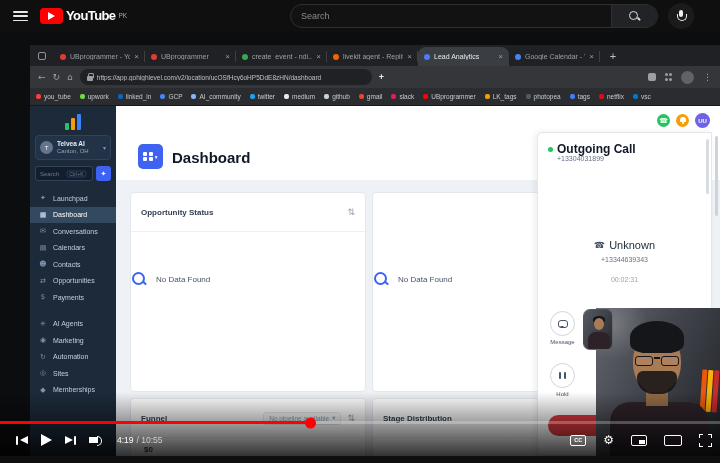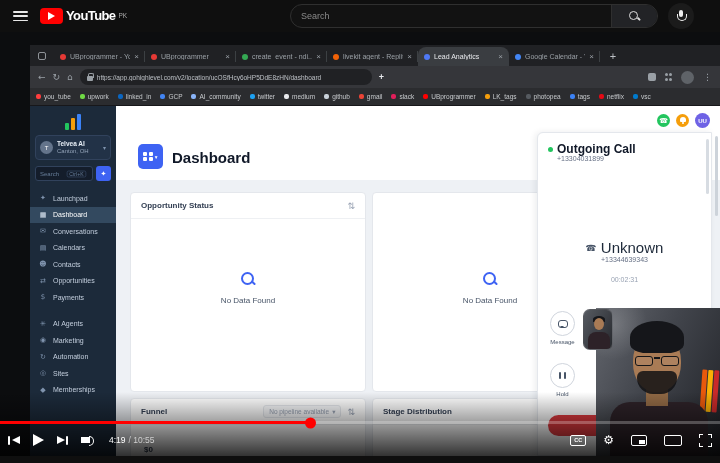--- a/index.html
+++ b/index.html
@@ -94,37 +94,37 @@
 .bell::before{content:"";position:absolute;left:1px;top:0;width:6px;height:5px;background:#fff;border-radius:3px 3px 1px 1px}
 .bell::after{content:"";position:absolute;left:3px;top:5.7px;width:2px;height:1.6px;background:#fff;border-radius:50%}
 #dash-btn{position:absolute;left:22px;top:38px;width:25px;height:25px;background:#3e63f3;border-radius:5px;display:flex;align-items:center;justify-content:center;gap:2px}
 .grid4{display:grid;grid-template-columns:4px 4px;gap:1.5px}
 .grid4 i{width:4px;height:4px;background:#fff;border-radius:1px}
 #dash-btn .ch{color:#fff;font-size:5.5px}
 #page-title{position:absolute;left:56px;top:43px;font-size:15px;font-weight:bold;color:#101828}
 
 #content{position:absolute;left:86px;right:0;top:74px;bottom:0;background:#eef1f5}
 .card{position:absolute;background:#fff;border:1px solid #e4e7ec;border-radius:4px}
-.card-h{height:26px;display:flex;align-items:center;padding:0 10px;border-bottom:1px solid #eef0f3;gap:6px}
+.card-h{height:39px;display:flex;align-items:center;padding:0 10px;border-bottom:1px solid #eef0f3;gap:6px}
 .card-title{font-size:8px;font-weight:bold;color:#344054;white-space:nowrap}
 .sort{margin-left:auto;color:#98a2b3;font-size:9px}
-.empty{position:absolute;left:0;right:0;top:78px;display:flex;flex-direction:column;align-items:center;gap:9px}
+.empty{position:absolute;left:0;right:0;top:78px;display:flex;flex-direction:row;align-items:center;gap:9px}
 .empty-text{font-size:8px;color:#475467}
 .pipe-pill{margin-left:auto;height:13px;background:#f8f9fb;border:1px solid #e4e7ec;border-radius:3px;display:flex;align-items:center;gap:3px;padding:0 5px;font-size:6.5px;color:#98a2b3;white-space:nowrap}
 .funnel-val{position:absolute;left:13px;top:46px;font-size:8px;font-weight:bold;color:#344054}
 
 
 #call-panel{position:absolute;left:507px;top:26px;width:175px;bottom:0;background:#fff;border:1px solid #e4e7ec;border-radius:6px 0 0 0;box-shadow:-2px 0 6px rgba(16,24,40,.08)}
 .cp-status{position:absolute;left:10px;top:9px;display:flex;align-items:center;gap:4px}
 .cp-dot{width:5px;height:5px;border-radius:50%}
 .cp-status-text{font-size:12px;font-weight:bold;color:#101828}
 .cp-from{position:absolute;left:19px;top:22px;font-size:7px;color:#667085}
 .cp-avatar{position:absolute;left:50%;transform:translateX(-50%);top:44px;width:54px;height:54px;border-radius:50%;color:#fff;font-size:14px;display:flex;align-items:center;justify-content:center}
 .cp-name{position:absolute;left:0;right:0;top:106px;display:flex;align-items:center;justify-content:center;gap:4px}
-.cp-name .nm{font-size:15px;color:#1d2939}
+.cp-name .nm{font-size:11px;color:#1d2939}
 .cp-name .ph-ic{font-size:9px;color:#475467}
 .cp-num{position:absolute;left:0;right:0;top:123px;text-align:center;font-size:7px;color:#667085}
 .cp-timer{position:absolute;left:0;right:0;top:143px;text-align:center;font-size:7px;color:#98a2b3}
 .cp-btn{position:absolute;width:25px;height:25px;border:1px solid #d0d5dd;border-radius:50%;display:flex;align-items:center;justify-content:center;background:#fff}
 .cp-lbl{position:absolute;width:25px;text-align:center;font-size:6px;color:#475467}
 .bub{position:relative;width:10px;height:8px;border:1.2px solid #475467;border-radius:3px}
 .bub::after{content:"";position:absolute;left:1px;bottom:-3.5px;border:2.5px solid transparent;border-top-color:#475467}
 .pp{display:flex;gap:2.5px}
 .pp i{width:2px;height:7px;background:#475467;border-radius:1px}
 .cp-end{position:absolute;left:10px;top:282px;width:82px;height:21px;border-radius:11px}
@@ -147,21 +147,21 @@
 #self-thumb{position:absolute;left:583px;top:277px;width:30px;height:41px;z-index:45;border-radius:7px;background:linear-gradient(120deg,#565a61,#26282d);overflow:hidden;border:1px solid rgba(255,255,255,.15)}
 .mini-head{position:absolute;left:10px;top:8px;width:10px;height:12px;background:#a97b55;border-radius:50%}
 .mini-hair{position:absolute;left:9px;top:6px;width:12px;height:6px;background:#15161a;border-radius:50% 50% 0 0}
 .mini-torso{position:absolute;left:4px;top:22px;width:22px;height:19px;background:#2d2228;border-radius:8px 8px 0 0}
 
 
 #yt-grad{position:absolute;left:0;bottom:0;width:100%;height:64px;background:linear-gradient(to top,rgba(0,0,0,.8),transparent);z-index:50}
 #progress{position:absolute;left:0;bottom:32px;width:100%;height:3px;background:rgba(255,255,255,.25);z-index:60}
 #progress .fill{position:absolute;left:0;top:0;bottom:0;background:#ff0000}
 #progress .fill::after{content:"";position:absolute;right:-5px;top:50%;transform:translateY(-50%);width:11px;height:11px;border-radius:50%;background:#ff0000}
-#ctl-left{position:absolute;left:8px;bottom:5px;height:22px;display:flex;align-items:center;gap:13px;z-index:60}
+#ctl-left{position:absolute;left:16px;bottom:5px;height:22px;display:flex;align-items:center;gap:13px;z-index:60}
 #ctl-right{position:absolute;right:8px;bottom:5px;height:22px;display:flex;align-items:center;gap:17px;z-index:60}
 .tri-r{width:0;height:0;border-left:8px solid #fff;border-top:4.5px solid transparent;border-bottom:4.5px solid transparent}
 .tri-l{width:0;height:0;border-right:8px solid #fff;border-top:4.5px solid transparent;border-bottom:4.5px solid transparent}
 .tri-big{border-left-width:11px;border-top-width:6.5px;border-bottom-width:6.5px}
 .vbar{width:2px;height:9px;background:#fff;border-radius:1px}
 .skip{display:flex;align-items:center;gap:1.5px}
 .vol{width:15px;height:12px;position:relative}
 .vol::before{content:"";position:absolute;left:0;top:3px;width:9px;height:6px;background:#fff;clip-path:polygon(0 0,40% 0,100% -60%,100% 160%,40% 100%,0 100%)}
 .vol::after{content:"";position:absolute;right:2px;top:2px;width:4px;height:8px;border:1.5px solid #fff;border-left:none;border-radius:0 8px 8px 0}
 .time{display:flex;gap:3px;font-size:8.5px;color:#fff}

